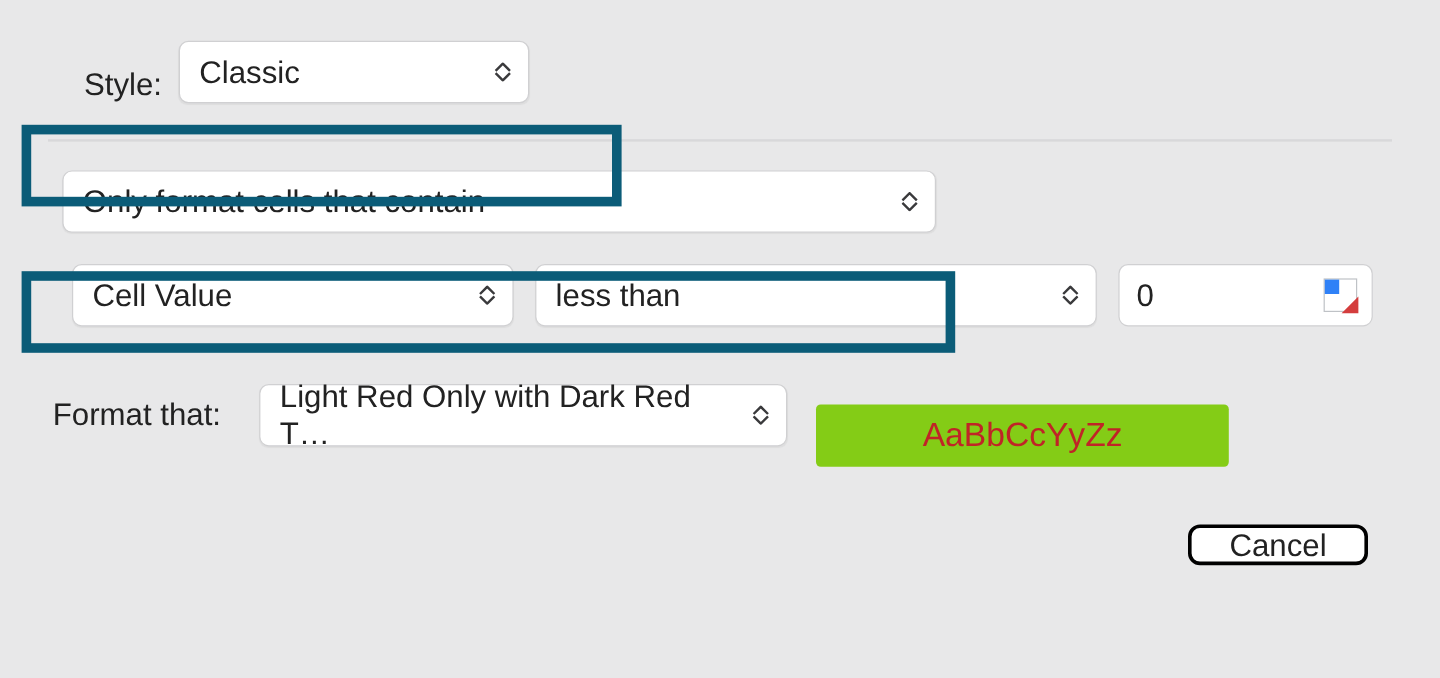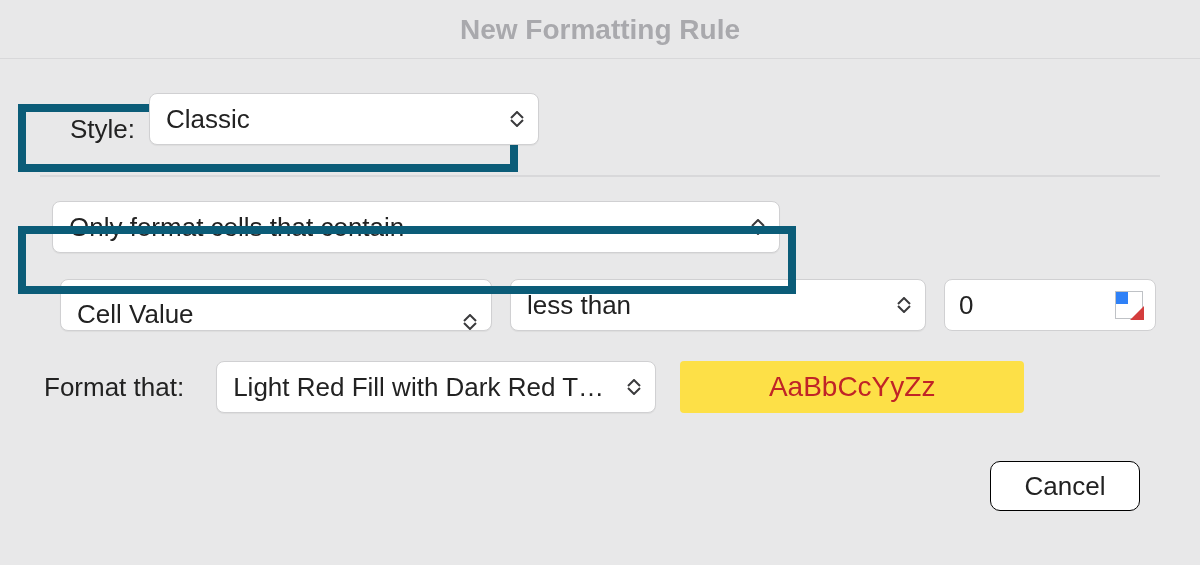--- a/index.html
+++ b/index.html
@@ -101,22 +101,22 @@
     margin-left: 12px;
   }
 
   .condition-row {
     display: flex;
     align-items: center;
     gap: 18px;
     margin-top: 26px;
     margin-left: 20px;
   }
-  .cond1 { width: 432px; align-items: flex-end; }
-  .cond2 { width: 416px; }
+  .cond1 { width: 368px; }
+  .cond2 { width: 468px; }
 
   .value-box {
     display: inline-flex;
     align-items: center;
     background: #ffffff;
     border: 1px solid #d0d0d2;
     border-radius: 8px;
     height: 52px;
     padding: 0 12px 0 14px;
     width: 212px;
@@ -166,50 +166,49 @@
 
   .buttons {
     display: flex;
     justify-content: flex-end;
     gap: 18px;
     margin-top: 48px;
     padding-right: 20px;
   }
   .btn {
     background: #ffffff;
-    border: 1px solid #000000;
+    border: 3px solid #000000;
     border-radius: 10px;
-    height: 50px;
+    height: 34px;
     min-width: 150px;
     padding: 0 22px;
     display: inline-flex;
     align-items: center;
     justify-content: center;
     font-size: 26px;
     cursor: default;
   }
 
   .style-label { margin-left: 26px; }
 
 </style>
 </head>
 <body>
 
 <div class="dialog rel">
 
-  <div class="titlebar">New Formatting Rule</div>
 
   <div class="highlight highlight-style"></div>
   <div class="highlight highlight-rule"></div>
 
   <div class="content">
 
     <div class="row style-area">
       <span class="label style-label">Style:</span>
-      <div class="popup" style="width:390px;">
+      <div class="popup" style="width:292px;">
         <span>Classic</span>
         <span class="stepper-icon">
           <svg width="14" height="8" viewBox="0 0 14 8">
               <path d="M1 7 L7 1 L13 7" fill="none" stroke="currentColor" stroke-width="2"></path>
             </svg>
           <svg width="14" height="8" viewBox="0 0 14 8">
               <path d="M1 1 L7 7 L13 1" fill="none" stroke="currentColor" stroke-width="2"></path>
             </svg>
         </span>
       </div>
@@ -257,31 +256,31 @@
       <div class="value-box">
         <span>0</span>
         <span style="flex:1"></span>
         <span class="range-icon"></span>
       </div>
     </div>
 
     <div class="format-row">
       <span class="label">Format that:</span>
       <div class="popup format-select">
-        <span>Light Red Fill with Dark Red T…</span>
-        <span class="stepper-icon">
-          <svg width="14" height="8" viewBox="0 0 14 8">
-              <path d="M1 7 L7 1 L13 7" fill="none" stroke="currentColor" stroke-width="2"></path>
-            </svg>
-          <svg width="14" height="8" viewBox="0 0 14 8">
-              <path d="M1 1 L7 7 L13 1" fill="none" stroke="currentColor" stroke-width="2"></path>
-            </svg>
-        </span>
-      </div>
-      <div class="preview" id="preview-box" style="background: #fde047; color: rgb(192, 36, 39);">
+        <span>Light Red Only with Dark Red T…</span>
+        <span class="stepper-icon">
+          <svg width="14" height="8" viewBox="0 0 14 8">
+              <path d="M1 7 L7 1 L13 7" fill="none" stroke="currentColor" stroke-width="2"></path>
+            </svg>
+          <svg width="14" height="8" viewBox="0 0 14 8">
+              <path d="M1 1 L7 7 L13 1" fill="none" stroke="currentColor" stroke-width="2"></path>
+            </svg>
+        </span>
+      </div>
+      <div class="preview" id="preview-box" style="background: #84cc16; color: rgb(192, 36, 39); margin-top: 35px;">
         <span>AaBbCcYyZz</span>
       </div>
     </div>
 
     <div class="buttons">
       <div class="btn">
         <span>Cancel</span>
       </div>
     </div>
 

